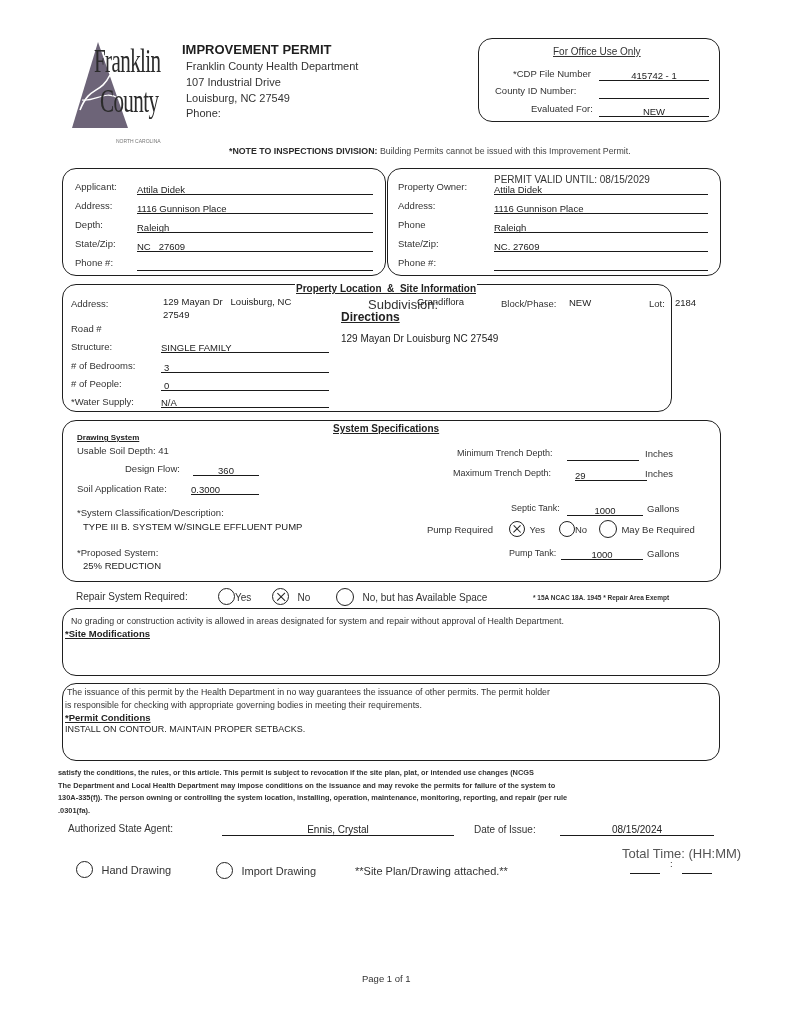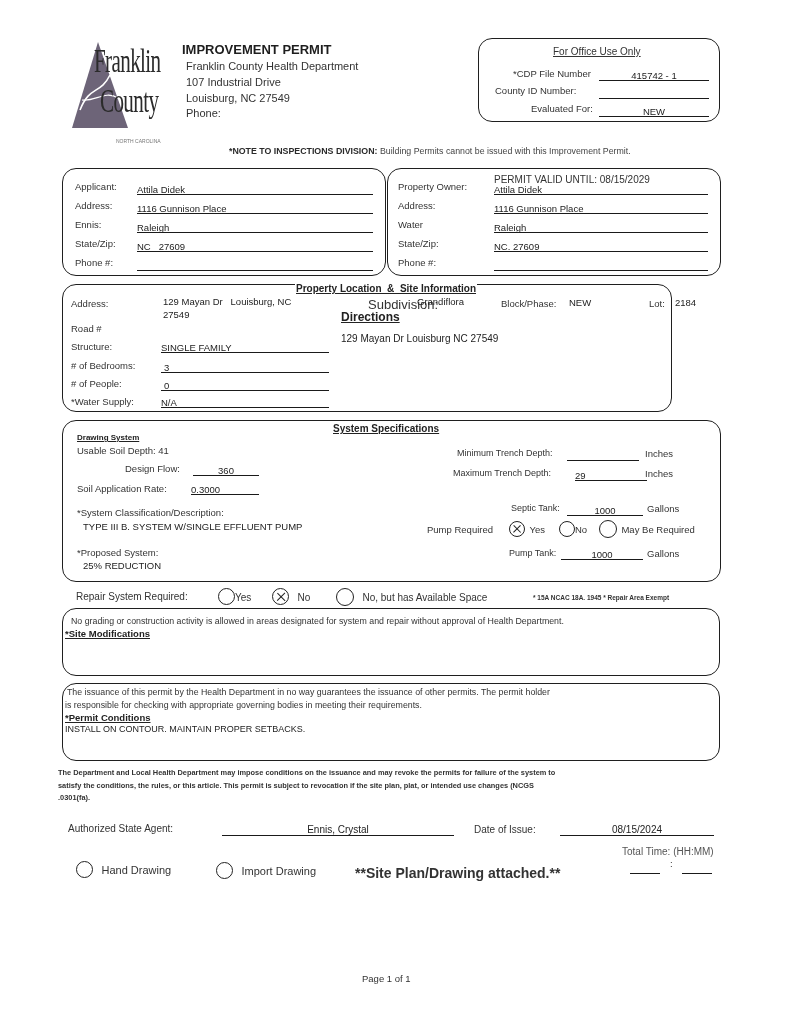--- a/index.html
+++ b/index.html
@@ -61,39 +61,39 @@
   <span style="color:#444;">Building Permits cannot be issued with this Improvement Permit.</span>
 </div>
 
 <div class="box" style="left:62px;top:168px;width:324px;height:108px;">
   <div class="abs lbl" style="left:12px;top:12px;">Applicant:</div>
   <div class="abs uline" style="left:74px;top:10px;width:236px;height:16px;">
     <span class="val">Attila Didek</span></div>
   <div class="abs lbl" style="left:12px;top:31px;">Address:</div>
   <div class="abs uline" style="left:74px;top:29px;width:236px;height:16px;">
     <span class="val">1116 Gunnison Place</span></div>
-  <div class="abs lbl" style="left:12px;top:50px;">Ennis:</div>
+  <div class="abs lbl" style="left:12px;top:50px;">Depth:</div>
   <div class="abs uline" style="left:74px;top:48px;width:236px;height:16px;">
     <span class="val">Raleigh</span></div>
   <div class="abs lbl" style="left:12px;top:69px;">State/Zip:</div>
   <div class="abs uline" style="left:74px;top:67px;width:236px;height:16px;">
     <span class="val" style="white-space:pre;">NC   27609</span></div>
   <div class="abs lbl" style="left:12px;top:88px;">Phone #:</div>
   <div class="abs uline" style="left:74px;top:86px;width:236px;height:16px;">
     <span class="val"></span></div>
 </div>
 
 <div class="box" style="left:387px;top:168px;width:334px;height:108px;">
   <div class="abs lbl" style="left:10px;top:12px;">Property Owner:</div>
   <div class="abs uline" style="left:106px;top:10px;width:214px;height:16px;">
     <span class="val">Attila Didek</span></div>
   <div class="abs lbl" style="left:10px;top:31px;">Address:</div>
   <div class="abs uline" style="left:106px;top:29px;width:214px;height:16px;">
     <span class="val">1116 Gunnison Place</span></div>
-  <div class="abs lbl" style="left:10px;top:50px;">Water</div>
+  <div class="abs lbl" style="left:10px;top:50px;">Phone</div>
   <div class="abs uline" style="left:106px;top:48px;width:214px;height:16px;">
     <span class="val">Raleigh</span></div>
   <div class="abs lbl" style="left:10px;top:69px;">State/Zip:</div>
   <div class="abs uline" style="left:106px;top:67px;width:214px;height:16px;">
     <span class="val">NC. 27609</span></div>
   <div class="abs lbl" style="left:10px;top:88px;">Phone #:</div>
   <div class="abs uline" style="left:106px;top:86px;width:214px;height:16px;">
     <span class="val"></span></div>
 </div>
 
@@ -196,40 +196,41 @@
 </div>
 
 <div class="box" style="left:62px;top:683px;width:658px;height:78px;">
   <div class="abs lbl" style="left:4px;top:3px;font-size:8.8px;">The issuance of this permit by the Health Department in no way guarantees the issuance of other permits.  The permit holder</div>
   <div class="abs lbl" style="left:2px;top:16px;font-size:8.8px;">is responsible for checking with appropriate governing bodies in meeting their requirements.</div>
   <div class="abs heading-u" style="left:2px;top:28px;font-size:9.5px;">*Permit Conditions</div>
   <div class="abs val" style="left:2px;top:40px;font-size:9px;">INSTALL ON CONTOUR. MAINTAIN PROPER SETBACKS.</div>
 </div>
 
 <div class="abs" style="left:58px;top:767px;font-size:7.4px;font-weight:bold;color:#333;line-height:12.5px;white-space:nowrap;">
+  <div>satisfy the conditions, the rules, or this article. This permit is subject to revocation if the site plan, plat, or intended use changes (NCGS</div>
   <div>The Department and Local Health Department may impose conditions on the issuance and may revoke the permits for failure of the system to</div>
-  <div>satisfy the conditions, the rules, or this article. This permit is subject to revocation if the site plan, plat, or intended use changes (NCGS</div>
+  <div>130A-335(f)). The person owning or controlling the system location, installing, operation, maintenance, monitoring, reporting, and repair (per rule</div>
   <div>.0301(fa).</div>
 </div>
 
 <div class="abs lbl" style="left:68px;top:823px;font-size:10px;">Authorized State Agent:</div>
 <div class="abs uline" style="left:222px;top:819px;width:232px;height:17px;text-align:center;">
   <span class="val" style="font-size:10px;">Ennis, Crystal</span></div>
 <div class="abs lbl" style="left:474px;top:824px;font-size:10px;">Date of Issue:</div>
 <div class="abs uline" style="left:560px;top:819px;width:154px;height:17px;text-align:center;">
   <span class="val" style="font-size:10px;">08/15/2024</span></div>
 
-<div class="abs" style="left:622px;top:846px;font-size:10px;color:#555;white-space:nowrap;">Total Time: (HH:MM)</div>
+<div class="abs" style="left:622px;top:846px;font-size:13px;color:#555;white-space:nowrap;">Total Time: (HH:MM)</div>
 <div class="abs uline" style="left:630px;top:862px;width:30px;height:12px;"></div>
 <div class="abs lbl" style="left:670px;top:858px;">:</div>
 <div class="abs uline" style="left:682px;top:862px;width:30px;height:12px;"></div>
 
 <div class="abs" style="left:76px;top:860px;white-space:nowrap;">
   <span class="radio" style="width:17px;height:17px;"></span>
   <span class="lbl" style="font-size:11px;margin-left:4px;">Hand Drawing</span>
 </div>
 <div class="abs" style="left:216px;top:861px;white-space:nowrap;">
   <span class="radio" style="width:17px;height:17px;"></span>
   <span class="lbl" style="font-size:11px;margin-left:4px;">Import Drawing</span>
 </div>
-<div class="abs" style="left:355px;top:865px;font-size:14px;font-weight:bold;color:#333;white-space:nowrap;">**Site Plan/Drawing attached.**</div>
+<div class="abs" style="left:355px;top:865px;font-size:11px;font-weight:normal;color:#333;white-space:nowrap;">**Site Plan/Drawing attached.**</div>
 
 <div class="abs lbl" style="left:362px;top:973px;font-size:9.5px;">Page 1 of 1</div>
 
 </body></html>

